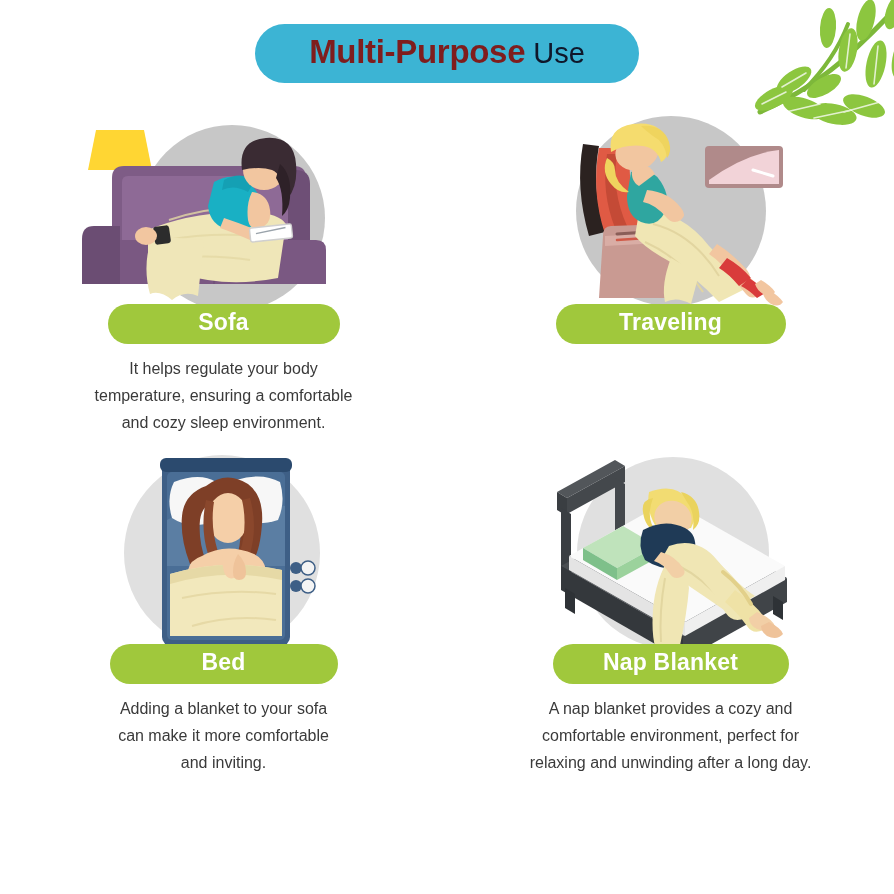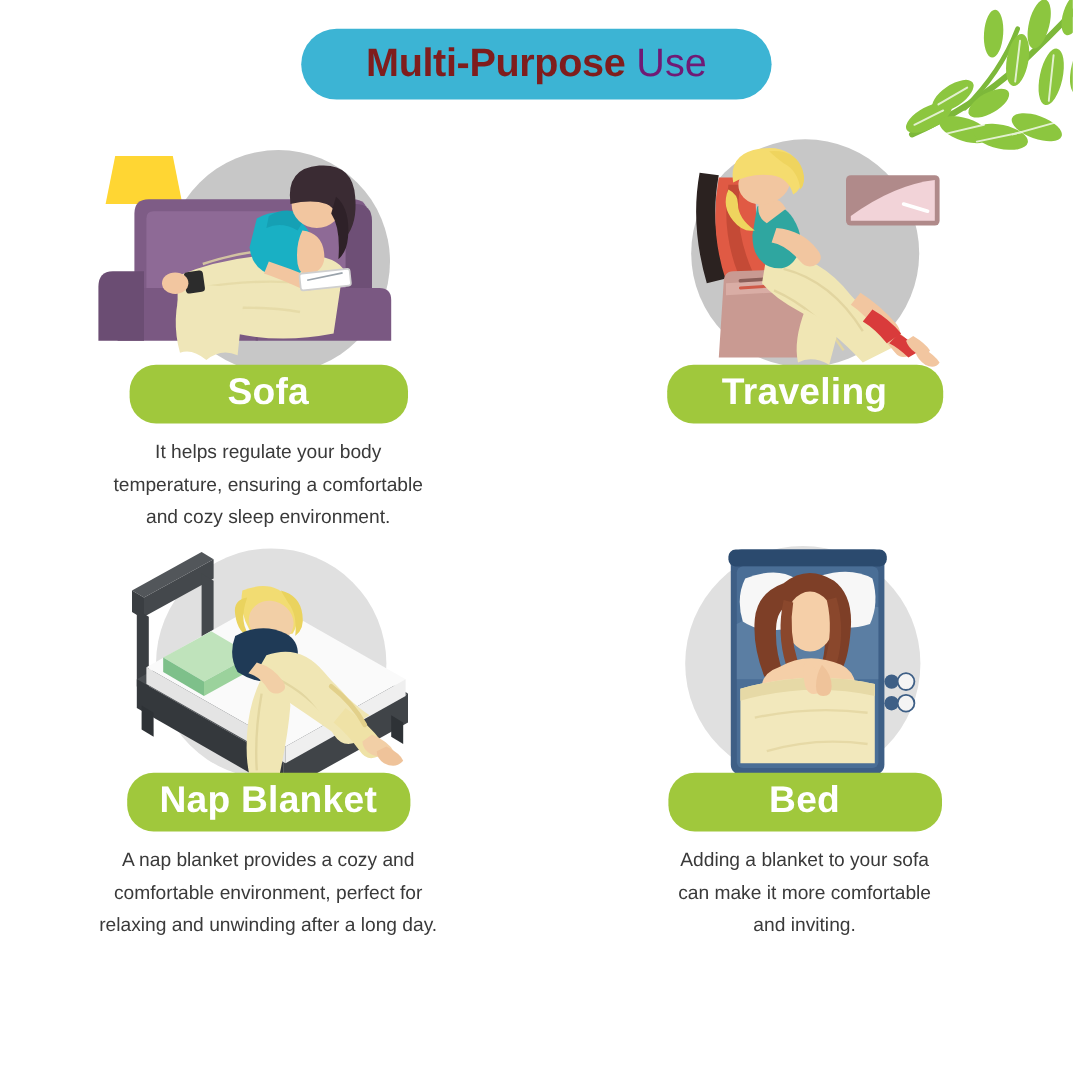--- a/index.html
+++ b/index.html
@@ -41,22 +41,22 @@
     display: inline-block;
     white-space: nowrap;
   }
   #title-pill .t-bold {
     color: #7f1d1d;
     font-size: 33px;
     font-weight: bold;
     letter-spacing: -0.3px;
   }
   #title-pill .t-light {
-    color: #701a75;
-    font-size: 33px;
+    color: #0f172a;
+    font-size: 29px;
     font-weight: normal;
     letter-spacing: 0px;
   }
 
   
   #cards-grid {
     position: absolute;
     top: 108px;
     left: 0;
     width: 894px;
@@ -77,21 +77,21 @@
     display: flex;
     align-items: flex-end;
     justify-content: center;
   }
   .art-wrap svg { display: block; }
 
   .label-pill {
     background: #A0C83C;
     color: #ffffff;
     border-radius: 22px;
-    font-size: 31px;
+    font-size: 23px;
     font-weight: bold;
     letter-spacing: 0.2px;
     text-align: center;
     padding: 5px 0 8px 0;
     margin-top: -4px;
     position: relative;
     z-index: 3;
     box-sizing: border-box;
   }
   .card-sofa .label-pill      { width: 232px; }
@@ -254,79 +254,20 @@
         <ellipse cx="116" cy="44" rx="22" ry="18" transform="rotate(-18 116 44)" fill="#F2C6A0"></ellipse>
 
         <path d="M90,44 q-4,-24 22,-28 q28,-4 34,18 q4,14 -6,20 q-4,-14 -18,-16 q-18,-2 -32,6 Z" fill="#F5DC6E"></path>
         <path d="M86,50 q-6,14 4,26 q8,10 18,8 q-14,-10 -14,-22 q0,-8 -8,-12 Z" fill="#EFD45E"></path>
         <path d="M120,18 q22,-2 28,16 q3,10 -2,16 q-2,-16 -14,-22 q-8,-6 -12,-10 Z" fill="#EFD45E"></path>
       </svg>
     </div>
     <div class="label-pill">Traveling</div>
   </div>
 
-  <div class="card card-nap">
-    <div class="art-wrap">
-      <svg width="300" height="200" viewBox="0 0 300 200">
-        <circle cx="152" cy="105" r="96" fill="#E0E0E0"></circle>
-
-        <path d="M36,44 l58,-32 l10,6 l-58,32 Z" fill="#52565A"></path>
-        <path d="M36,44 l0,18 l10,6 l0,-18 Z" fill="#3A3E42"></path>
-        <path d="M46,50 l58,-32 l0,16 l-58,32 Z" fill="#44484C"></path>
-        <path d="M40,60 l0,64 l10,6 l0,-64 Z" fill="#3A3E42"></path>
-        <path d="M94,30 l10,6 l0,60 l-10,-6 Z" fill="#44484C"></path>
-
-        <path d="M40,118 l122,70 l104,-58 l-122,-70 Z" fill="#4A4E52"></path>
-        <path d="M40,118 l0,24 l122,70 l0,-24 Z" fill="#34383C"></path>
-        <path d="M162,188 l0,24 l104,-58 l0,-24 Z" fill="#404448"></path>
-
-        <path d="M44,140 l0,20 l10,6 l0,-20 Z" fill="#2E3236"></path>
-        <path d="M152,204 l0,18 l10,6 l0,-18 Z" fill="#2E3236"></path>
-        <path d="M252,148 l0,18 l10,6 l0,-18 Z" fill="#2E3236"></path>
-
-        <path d="M48,108 l116,66 l100,-56 l-116,-66 Z" fill="#FAFAFA"></path>
-        <path d="M48,108 l0,14 l116,66 l0,-14 Z" fill="#E4E4E4"></path>
-        <path d="M164,174 l0,14 l100,-56 l0,-14 Z" fill="#EFEFEF"></path>
-
-        <path d="M62,100 l34,20 l40,-22 l-34,-20 Z" fill="#BFE3BB"></path>
-        <path d="M62,100 l0,12 l34,20 l0,-12 Z" fill="#7EC08A"></path>
-        <path d="M96,120 l0,12 l40,-22 l0,-12 Z" fill="#9BD29C"></path>
-
-        <path d="M128,44 q26,-10 40,8 q10,14 2,28 l-30,6 q-16,-20 -12,-42 Z" fill="#F2DC72"></path>
-
-        <ellipse cx="152" cy="70" rx="19" ry="17" transform="rotate(24 152 70)" fill="#F2CFA6"></ellipse>
-
-        <path d="M132,50 q-8,22 4,34 q-12,-4 -14,-20 q-2,-12 10,-14 Z" fill="#EAD35E"></path>
-        <path d="M160,44 q16,4 18,20 q2,12 -6,18 q2,-18 -6,-28 Z" fill="#EAD35E"></path>
-
-        <path d="M122,82 q22,-12 42,-2 q12,6 10,22 l-8,18 q-24,4 -42,-8 q-8,-14 -2,-30 Z" fill="#1F3A56"></path>
-
-        <path d="M148,98 q28,-10 48,14 q22,26 38,36 l-28,16 q-26,-18 -44,-30 q-18,-12 -22,-22 Z" fill="#F0E6B4"></path>
-
-        <path d="M150,106 q-16,26 -18,56 q-2,28 4,42 q12,-10 22,-2 q8,-36 10,-62 l-6,-34 Z" fill="#F0E6B4"></path>
-        <path d="M144,130 q-6,34 -4,64" stroke="#E2D6A0" stroke-width="2" fill="none"></path>
-        <path d="M158,118 q24,12 44,36" stroke="#E2D6A0" stroke-width="2" fill="none"></path>
-
-        <path d="M188,108 q26,18 40,44 q6,12 -4,18 q-12,6 -20,-6 q-14,-26 -32,-40 Z" fill="#F0E6B4"></path>
-        <path d="M214,142 q20,14 30,28 q6,8 -2,12 q-10,5 -16,-4 q-10,-14 -22,-24 Z" fill="#EFE2A6"></path>
-
-        <path d="M202,124 q18,14 28,32" stroke="#E2D08A" stroke-width="4" fill="none" stroke-linecap="round"></path>
-
-        <path d="M236,164 q14,6 18,14 q-6,8 -18,3 q-8,-4 -8,-11 Z" fill="#F2CFA6"></path>
-        <path d="M248,174 q12,6 14,12 q-6,7 -16,2 q-6,-4 -6,-10 Z" fill="#EFC39A"></path>
-
-        <path d="M140,104 q14,4 22,16 q4,6 -2,9 q-7,3 -11,-3 q-6,-10 -16,-13 Z" fill="#F2CFA6"></path>
-      </svg>
-    </div>
-    <div class="label-pill">Nap Blanket</div>
-    <div class="desc">A nap blanket provides a cozy and
-comfortable  environment, perfect for
-relaxing and unwinding after a long day.</div>
-  </div>
-
   <div class="card card-bed">
     <div class="art-wrap">
       <svg width="300" height="200" viewBox="0 0 300 200">
         <circle cx="148" cy="105" r="98" fill="#E0E0E0"></circle>
 
         <rect x="88" y="10" width="128" height="188" rx="9" fill="#3E5F86"></rect>
 
         <rect x="86" y="10" width="132" height="14" rx="6" fill="#2B4A6E"></rect>
 
         <rect x="93" y="24" width="118" height="168" rx="5" fill="#4A6E96"></rect>
@@ -359,13 +300,72 @@
         <circle cx="222" cy="138" r="6" fill="#3E5F86"></circle>
         <circle cx="234" cy="138" r="7" fill="#F4F4F4" stroke="#3E5F86" stroke-width="1.5"></circle>
       </svg>
     </div>
     <div class="label-pill">Bed</div>
     <div class="desc">Adding a blanket to your sofa
 can make it more comfortable
 and inviting.</div>
   </div>
 
+  <div class="card card-nap">
+    <div class="art-wrap">
+      <svg width="300" height="200" viewBox="0 0 300 200">
+        <circle cx="152" cy="105" r="96" fill="#E0E0E0"></circle>
+
+        <path d="M36,44 l58,-32 l10,6 l-58,32 Z" fill="#52565A"></path>
+        <path d="M36,44 l0,18 l10,6 l0,-18 Z" fill="#3A3E42"></path>
+        <path d="M46,50 l58,-32 l0,16 l-58,32 Z" fill="#44484C"></path>
+        <path d="M40,60 l0,64 l10,6 l0,-64 Z" fill="#3A3E42"></path>
+        <path d="M94,30 l10,6 l0,60 l-10,-6 Z" fill="#44484C"></path>
+
+        <path d="M40,118 l122,70 l104,-58 l-122,-70 Z" fill="#4A4E52"></path>
+        <path d="M40,118 l0,24 l122,70 l0,-24 Z" fill="#34383C"></path>
+        <path d="M162,188 l0,24 l104,-58 l0,-24 Z" fill="#404448"></path>
+
+        <path d="M44,140 l0,20 l10,6 l0,-20 Z" fill="#2E3236"></path>
+        <path d="M152,204 l0,18 l10,6 l0,-18 Z" fill="#2E3236"></path>
+        <path d="M252,148 l0,18 l10,6 l0,-18 Z" fill="#2E3236"></path>
+
+        <path d="M48,108 l116,66 l100,-56 l-116,-66 Z" fill="#FAFAFA"></path>
+        <path d="M48,108 l0,14 l116,66 l0,-14 Z" fill="#E4E4E4"></path>
+        <path d="M164,174 l0,14 l100,-56 l0,-14 Z" fill="#EFEFEF"></path>
+
+        <path d="M62,100 l34,20 l40,-22 l-34,-20 Z" fill="#BFE3BB"></path>
+        <path d="M62,100 l0,12 l34,20 l0,-12 Z" fill="#7EC08A"></path>
+        <path d="M96,120 l0,12 l40,-22 l0,-12 Z" fill="#9BD29C"></path>
+
+        <path d="M128,44 q26,-10 40,8 q10,14 2,28 l-30,6 q-16,-20 -12,-42 Z" fill="#F2DC72"></path>
+
+        <ellipse cx="152" cy="70" rx="19" ry="17" transform="rotate(24 152 70)" fill="#F2CFA6"></ellipse>
+
+        <path d="M132,50 q-8,22 4,34 q-12,-4 -14,-20 q-2,-12 10,-14 Z" fill="#EAD35E"></path>
+        <path d="M160,44 q16,4 18,20 q2,12 -6,18 q2,-18 -6,-28 Z" fill="#EAD35E"></path>
+
+        <path d="M122,82 q22,-12 42,-2 q12,6 10,22 l-8,18 q-24,4 -42,-8 q-8,-14 -2,-30 Z" fill="#1F3A56"></path>
+
+        <path d="M148,98 q28,-10 48,14 q22,26 38,36 l-28,16 q-26,-18 -44,-30 q-18,-12 -22,-22 Z" fill="#F0E6B4"></path>
+
+        <path d="M150,106 q-16,26 -18,56 q-2,28 4,42 q12,-10 22,-2 q8,-36 10,-62 l-6,-34 Z" fill="#F0E6B4"></path>
+        <path d="M144,130 q-6,34 -4,64" stroke="#E2D6A0" stroke-width="2" fill="none"></path>
+        <path d="M158,118 q24,12 44,36" stroke="#E2D6A0" stroke-width="2" fill="none"></path>
+
+        <path d="M188,108 q26,18 40,44 q6,12 -4,18 q-12,6 -20,-6 q-14,-26 -32,-40 Z" fill="#F0E6B4"></path>
+        <path d="M214,142 q20,14 30,28 q6,8 -2,12 q-10,5 -16,-4 q-10,-14 -22,-24 Z" fill="#EFE2A6"></path>
+
+        <path d="M202,124 q18,14 28,32" stroke="#E2D08A" stroke-width="4" fill="none" stroke-linecap="round"></path>
+
+        <path d="M236,164 q14,6 18,14 q-6,8 -18,3 q-8,-4 -8,-11 Z" fill="#F2CFA6"></path>
+        <path d="M248,174 q12,6 14,12 q-6,7 -16,2 q-6,-4 -6,-10 Z" fill="#EFC39A"></path>
+
+        <path d="M140,104 q14,4 22,16 q4,6 -2,9 q-7,3 -11,-3 q-6,-10 -16,-13 Z" fill="#F2CFA6"></path>
+      </svg>
+    </div>
+    <div class="label-pill">Nap Blanket</div>
+    <div class="desc">A nap blanket provides a cozy and
+comfortable  environment, perfect for
+relaxing and unwinding after a long day.</div>
+  </div>
+
 </div>
 
 </body></html>

